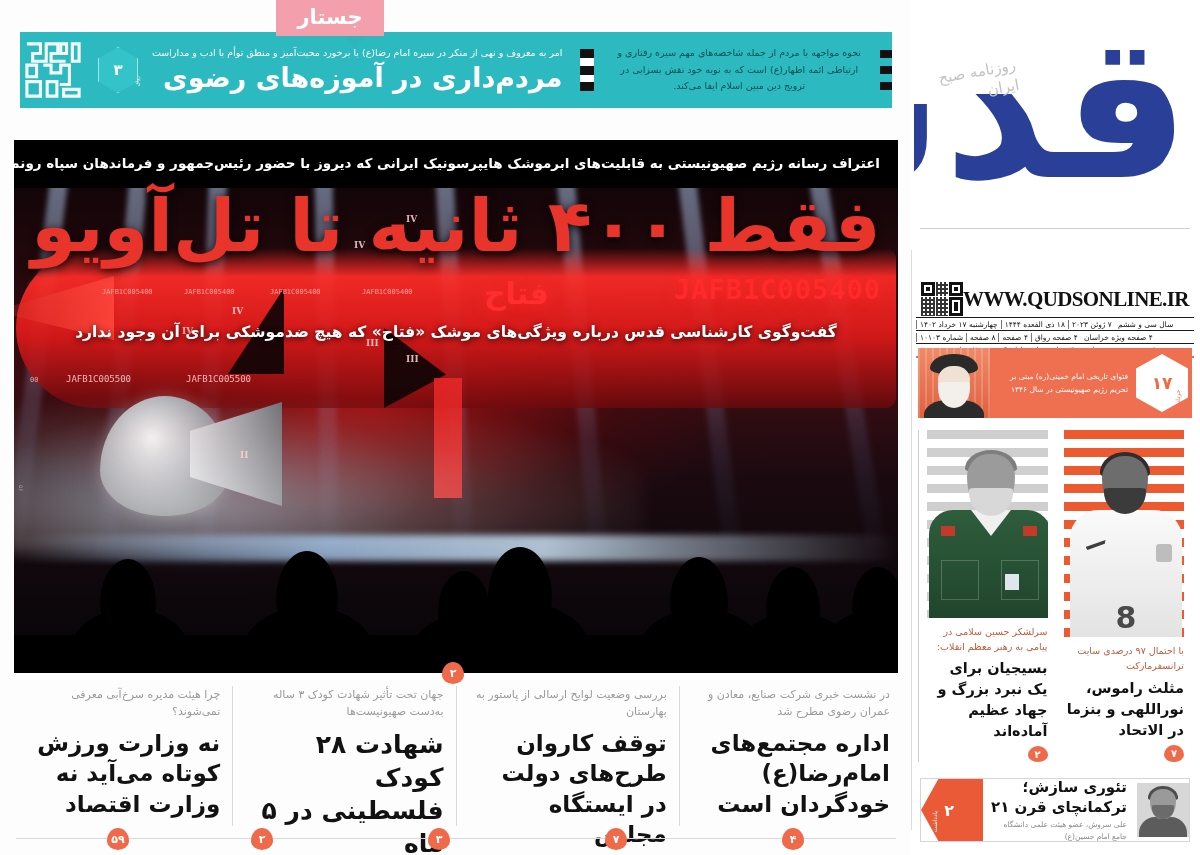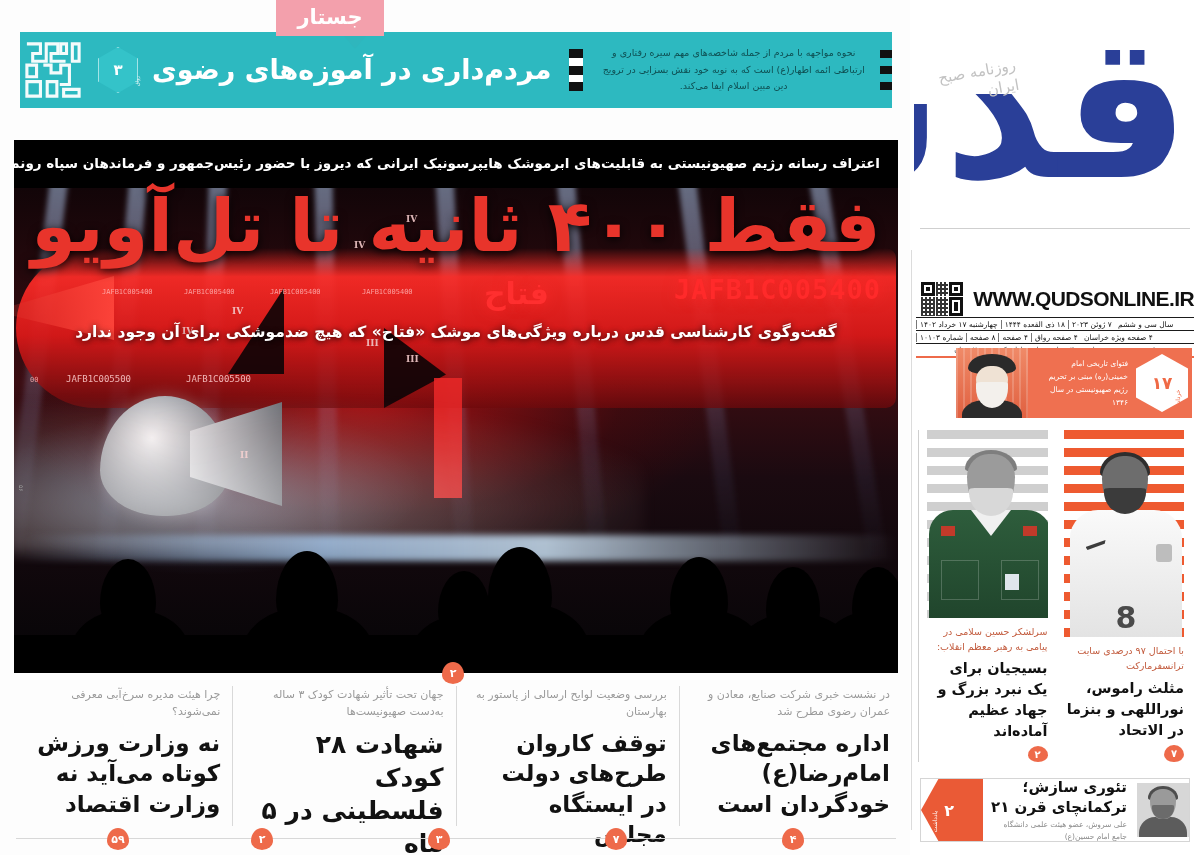--- a/index.html
+++ b/index.html
@@ -397,25 +397,25 @@
   }
   .qr-noise {
     background-image:
       repeating-linear-gradient(90deg, #111 0 2px, transparent 2px 4px),
       repeating-linear-gradient(0deg, #111 0 2px, transparent 2px 4px);
     background-size: 4px 4px, 4px 4px;
     opacity: .85;
   }
   .mh-url {
     flex: 1 1 auto;
-    text-align: right;
+    text-align: left;
     color: #111;
     font-size: 21px;
     font-weight: bold;
-    font-family: Liberation Sans, sans-serif;
+    font-family: Liberation Serif, serif;
     letter-spacing: -.6px;
     direction: ltr;
   }
   .mh-line {
     display: flex; flex-direction: row-reverse;
     border-bottom: 1px solid #1b1b1b;
     font-size: 7.5px; color: #111;
     padding: 1.5px 0;
     white-space: nowrap;
     overflow: hidden;
@@ -430,21 +430,21 @@
     font-size: 7px; color: #444;
     padding-top: 2px;
     border-bottom: 2px solid #ee6a4a;
     padding-bottom: 2px;
   }
 
   
   .khomeini {
     position: absolute;
     right: 8px; top: 348px;
-    width: 236px; height: 70px;
+    width: 274px; height: 70px;
     background: #ef7050;
     display: flex; flex-direction: row-reverse; align-items: center;
     overflow: hidden;
   }
   .kh-text {
     flex: 1 1 auto;
     color: #ffffff;
     font-size: 7.5px;
     line-height: 1.75;
     text-align: right;
@@ -664,20 +664,21 @@
         </g>
       </svg>
 
       <div class="hex-badge">
         <div class="hex-shape"></div>
         <span class="num">۳</span>
         <span class="sub">رواق</span>
       </div>
 
       <div class="teal-main">
+        <div class="teal-kicker">امر به معروف و نهی از منکر در سیره امام رضا(ع) با برخورد محبت‌آمیز و منطق توأم با ادب و مداراست</div>
         <div class="teal-title">مردم‌داری در آموزه‌های رضوی</div>
       </div>
 
       <div class="teal-divider"></div>
       <div class="teal-side">نحوه مواجهه با مردم از جمله شاخصه‌های مهم سیره رفتاری و ارتباطی ائمه اطهار(ع) است که به نوبه خود نقش بسزایی در ترویج دین مبین اسلام ایفا می‌کند.</div>
       <div class="teal-dots"></div>
     </div>
 
     <div class="lead">
 

